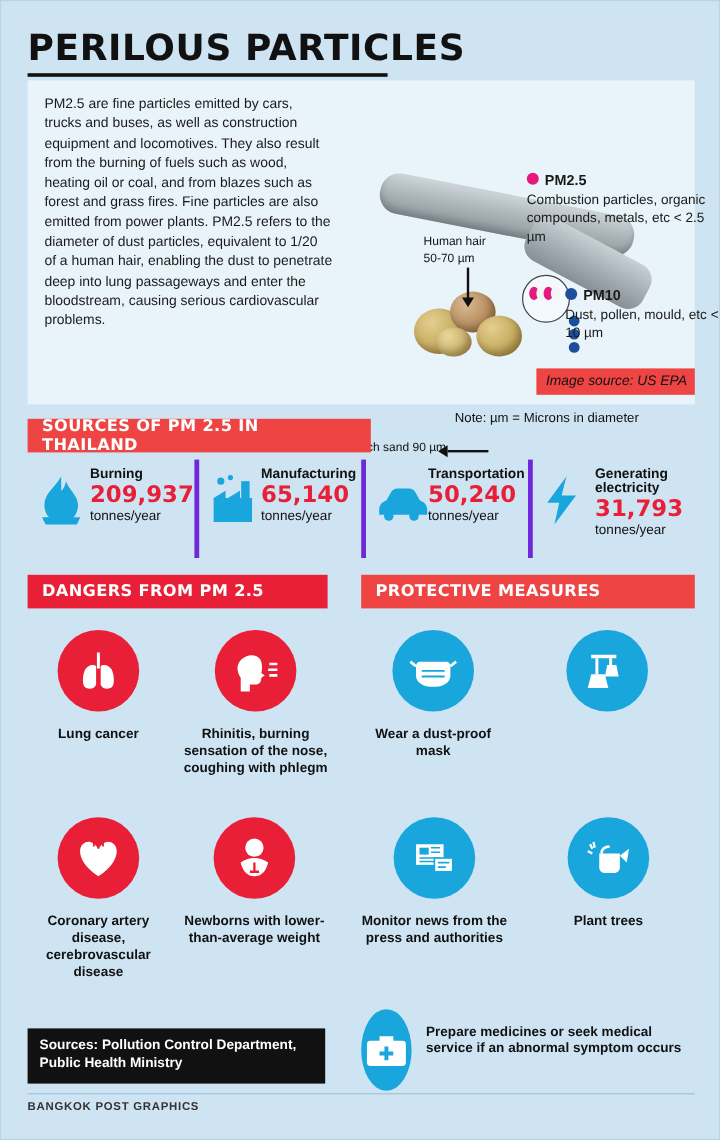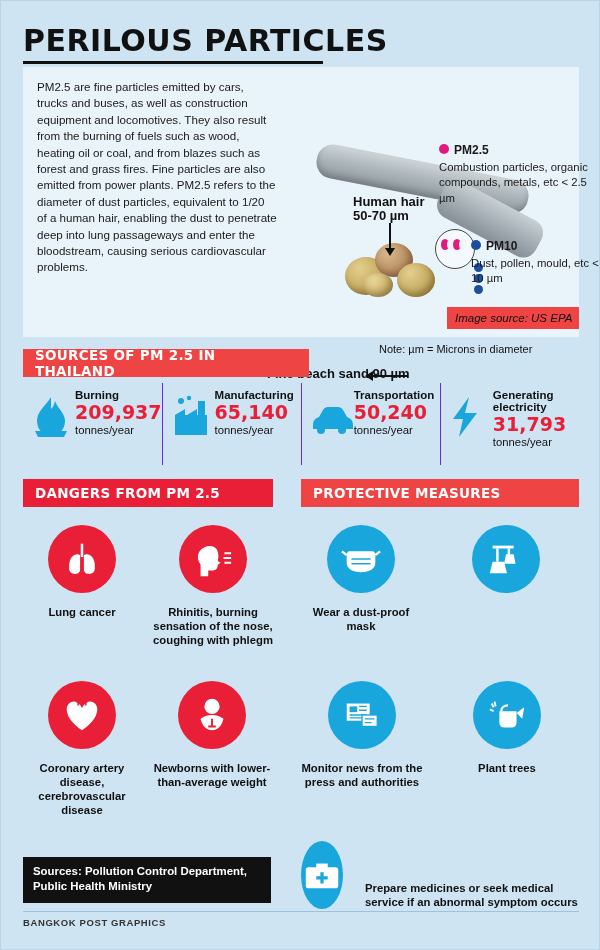--- a/index.html
+++ b/index.html
@@ -61,21 +61,21 @@
   .sand i {
     position: absolute; display: block; border-radius: 50%;
     background: radial-gradient(circle at 35% 30%, #e3cf8e, #b08e3c);
     box-shadow: inset -3px -4px 6px rgba(0,0,0,.25);
   }
   .sand i:nth-child(1){ left:0; top:18px; width:42px; height:38px; }
   .sand i:nth-child(2){ left:30px; top:4px; width:38px; height:34px; background: radial-gradient(circle at 35% 30%, #d9b98f, #9d6b3c); }
   .sand i:nth-child(3){ left:52px; top:24px; width:38px; height:34px; }
   .sand i:nth-child(4){ left:18px; top:34px; width:30px; height:24px; background: radial-gradient(circle at 35% 30%, #e8d79b, #bb9748); }
 
-  .lbl { position: absolute; font-size: 13px; font-weight: bold; color: #111; line-height: 14px; }
+  .lbl { position: absolute; font-size: 10px; font-weight: normal; color: #111; line-height: 14px; }
   .lbl-hair { left: 330px; top: 128px; }
   .lbl-sand { left: 244px; top: 300px; }
   .lbl-note { position: absolute; left: 378px; top: 342px; font-size: 11px; color: #111; text-align: right; }
 
   .arrow-hair { position: absolute; left: 366px; top: 156px; width: 2px; height: 26px; background: #111; }
   .arrow-hair:after {
     content: ""; position: absolute; left: -4px; bottom: -7px;
     border-left: 5px solid transparent; border-right: 5px solid transparent;
     border-top: 8px solid #111;
   }
@@ -124,21 +124,21 @@
   .sec-sources { left: 22px; top: 348px; width: 286px; height: 28px; }
   .sec-dangers { left: 22px; top: 478px; width: 250px; height: 28px; background: #e81f36; }
   .sec-protect { left: 300px; top: 478px; width: 278px; height: 28px; }
 
   
   .sources-row {
     position: absolute; left: 22px; top: 382px; width: 556px; height: 82px;
     display: flex;
   }
   .src-item { position: relative; flex: 1; padding-left: 52px; padding-top: 6px; }
-  .src-item + .src-item { border-left: 1px solid #6d28d9; }
+  .src-item + .src-item { border-left: 4px solid #6d28d9; }
   .src-item .ttl { font-size: 11.5px; font-weight: bold; color: #111; }
   .src-item .val { font-size: 19px; font-weight: bold; color: #e81f36; font-family: "DejaVu Sans", sans-serif; line-height: 23px; }
   .src-item .unit { font-size: 11.3px; color: #111; }
   .src-ico { position: absolute; left: 8px; top: 12px; width: 40px; height: 44px; color: #19a6dc; }
 
   
   .item { position: absolute; text-align: center; }
   .ic {
     width: 68px; height: 68px; border-radius: 50%;
     margin: 0 auto 8px auto; display: flex; align-items: center; justify-content: center;
@@ -369,21 +369,21 @@
       <svg viewBox="0 0 44 44" width="42" height="42">
         <path d="M14 18 h18 v12 c0 3-2 5-5 5 h-8 c-3 0-5-2-5-5 z" fill="#fff"></path>
         <path d="M32 20 l8-6 -2 12 z" fill="#fff"></path>
         <path d="M16 18 c0-4 3-6 7-6" stroke="#fff" stroke-width="2.4" fill="none"></path>
         <path d="M6 10 l2 4 M9 8 l1 5 M4 16 l4 2" stroke="#fff" stroke-width="2"></path>
       </svg>
     </div>
     <div class="cap">Plant trees</div>
   </div>
 
-  <div class="item wide" style="left:300px; top:840px; width:278px; display:flex; align-items:flex-end; gap:22px;">
+  <div class="item wide" style="left:300px; top:840px; width:278px; display:flex; align-items:flex-start; gap:12px;">
     <div class="ic ic-blue">
       <svg viewBox="0 0 44 44" width="42" height="42">
         <path d="M16 10 h12 v5 h-12 z" fill="#fff"></path>
         <rect x="5" y="14" width="34" height="22" rx="3" fill="#fff"></rect>
         <path d="M22 19 v12 M16 25 h12" stroke="#19a6dc" stroke-width="3.4"></path>
       </svg>
     </div>
     <div class="cap" style="text-align:left;">Prepare medicines or seek medical service if an abnormal symptom occurs</div>
   </div>
 

